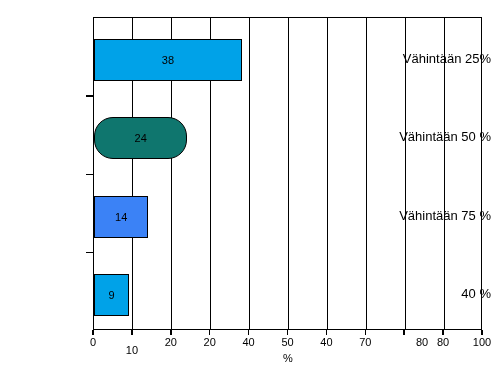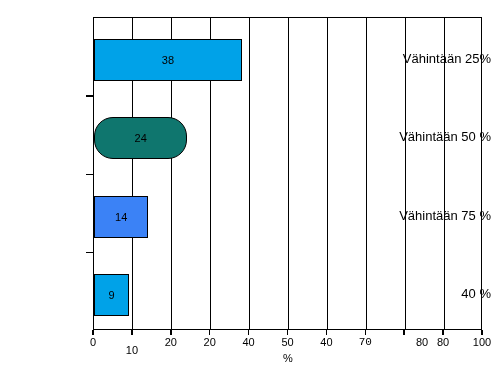--- a/index.html
+++ b/index.html
@@ -166,21 +166,21 @@
       <div class="xtick-label" style="left: 170.8px;">20</div>
       <div class="xtick" style="left: 208.95px;"></div>
       <div class="xtick-label" style="left: 209.7px;">20</div>
       <div class="xtick" style="left: 247.85px;"></div>
       <div class="xtick-label" style="left: 248.6px;">40</div>
       <div class="xtick" style="left: 286.75px;"></div>
       <div class="xtick-label" style="left: 287.5px;">50</div>
       <div class="xtick" style="left: 325.65px;"></div>
       <div class="xtick-label" style="left: 326.4px;">40</div>
       <div class="xtick" style="left: 364.55px;"></div>
-      <div class="xtick-label" style="left: 365.3px; font-family: Liberation Mono, monospace;">70</div>
+      <div class="xtick-label" style="left: 365.3px;">70</div>
       <div class="xtick" style="left: 403.45px;"></div>
       <div class="xtick-label" style="left: 422px;">80</div>
       <div class="xtick" style="left: 442.35px;"></div>
       <div class="xtick-label" style="left: 443.1px;">80</div>
       <div class="xtick" style="left: 481.25px;"></div>
       <div class="xtick-label" style="left: 482px;">100</div>
     </div>
 
   <div id="x-axis-title">%</div>
 

